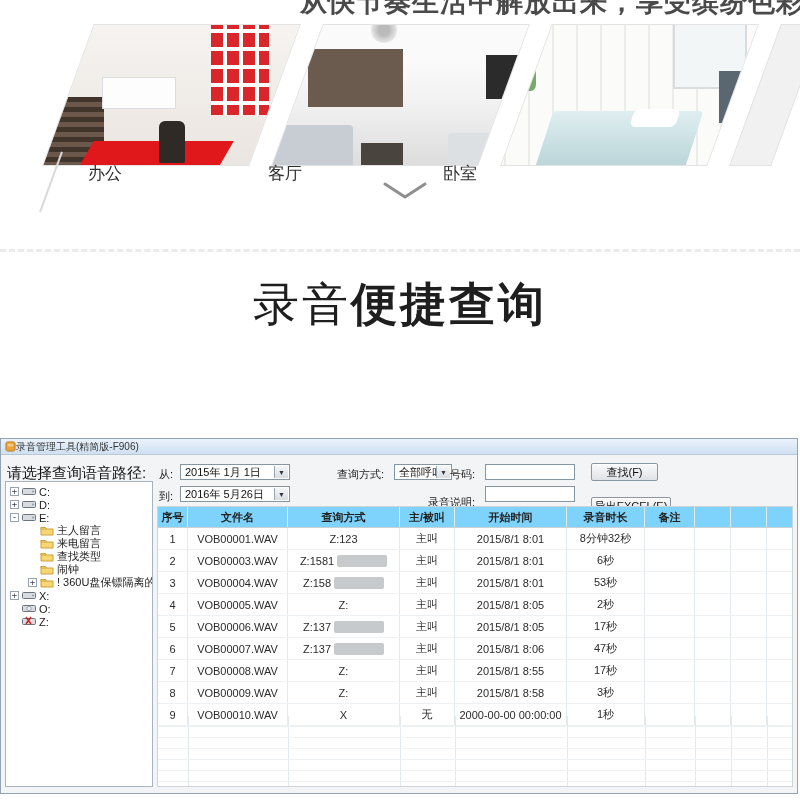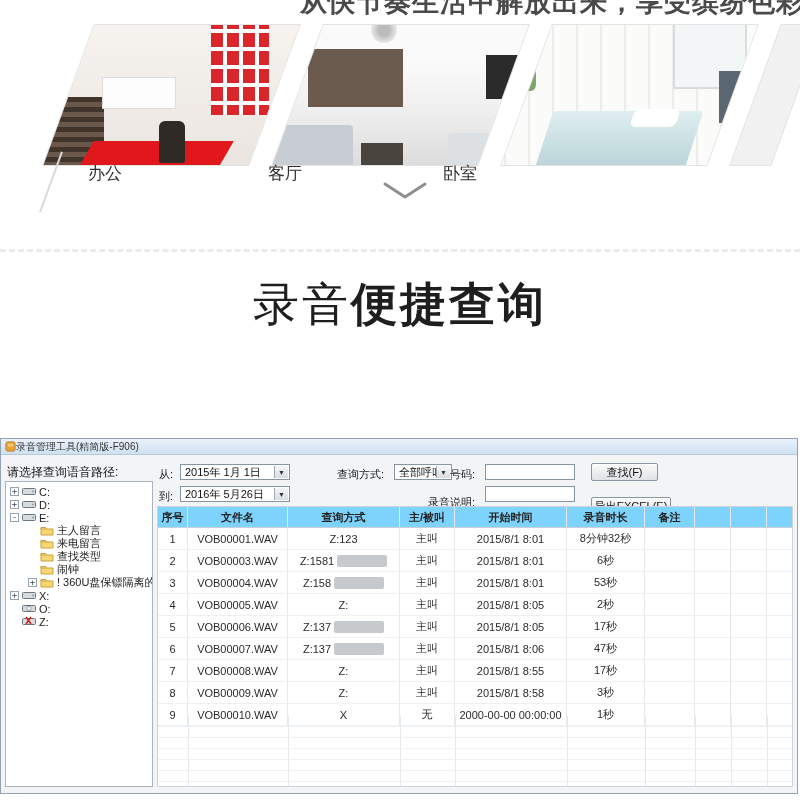--- a/index.html
+++ b/index.html
@@ -57,21 +57,21 @@
   .big-title .light{font-weight:400;}
   .big-title .bold{font-weight:700;}
   .subtitle{position:absolute;top:349px;width:100%;text-align:center;font-size:23px;
             color:#5c5c5c;line-height:39px;}
 
   
   .window{position:absolute;top:438px;left:0;width:798px;height:356px;box-sizing:border-box;
           border:1px solid #94a3b3;background:#f2f4f6;font-size:11px;color:#222;}
   .titlebar{height:15px;background:linear-gradient(#eaf2fb,#cfe0f1);border-bottom:1px solid #b9c8d8;
             display:flex;align-items:center;padding-left:4px;font-size:10px;color:#333;}
-  .tree-label{position:absolute;left:6px;top:25px;font-size:12px;color:#141414;}
+  .tree-label{position:absolute;left:6px;top:25px;font-size:15px;color:#141414;}
   .treebox{position:absolute;left:4px;top:42px;width:148px;bottom:6px;background:#fff;
            border:1px solid #a7b4bf;box-sizing:border-box;padding-top:3px;overflow:hidden;}
   .tree-row{height:13px;display:flex;align-items:center;gap:3px;padding-left:4px;white-space:nowrap;}
   .tree-row.lvl1{padding-left:22px;}
   .expander{flex:none;width:9px;height:9px;box-sizing:border-box;border:1px solid #97a4b0;background:#fff;
             font-size:9px;line-height:7px;text-align:center;color:#445;
             font-family:"DejaVu Sans Mono",monospace;}
   .expander.none{visibility:hidden;}
   .tree-icon{flex:none;display:flex;align-items:center;}
   .tree-text{font-size:11px;color:#222;}

